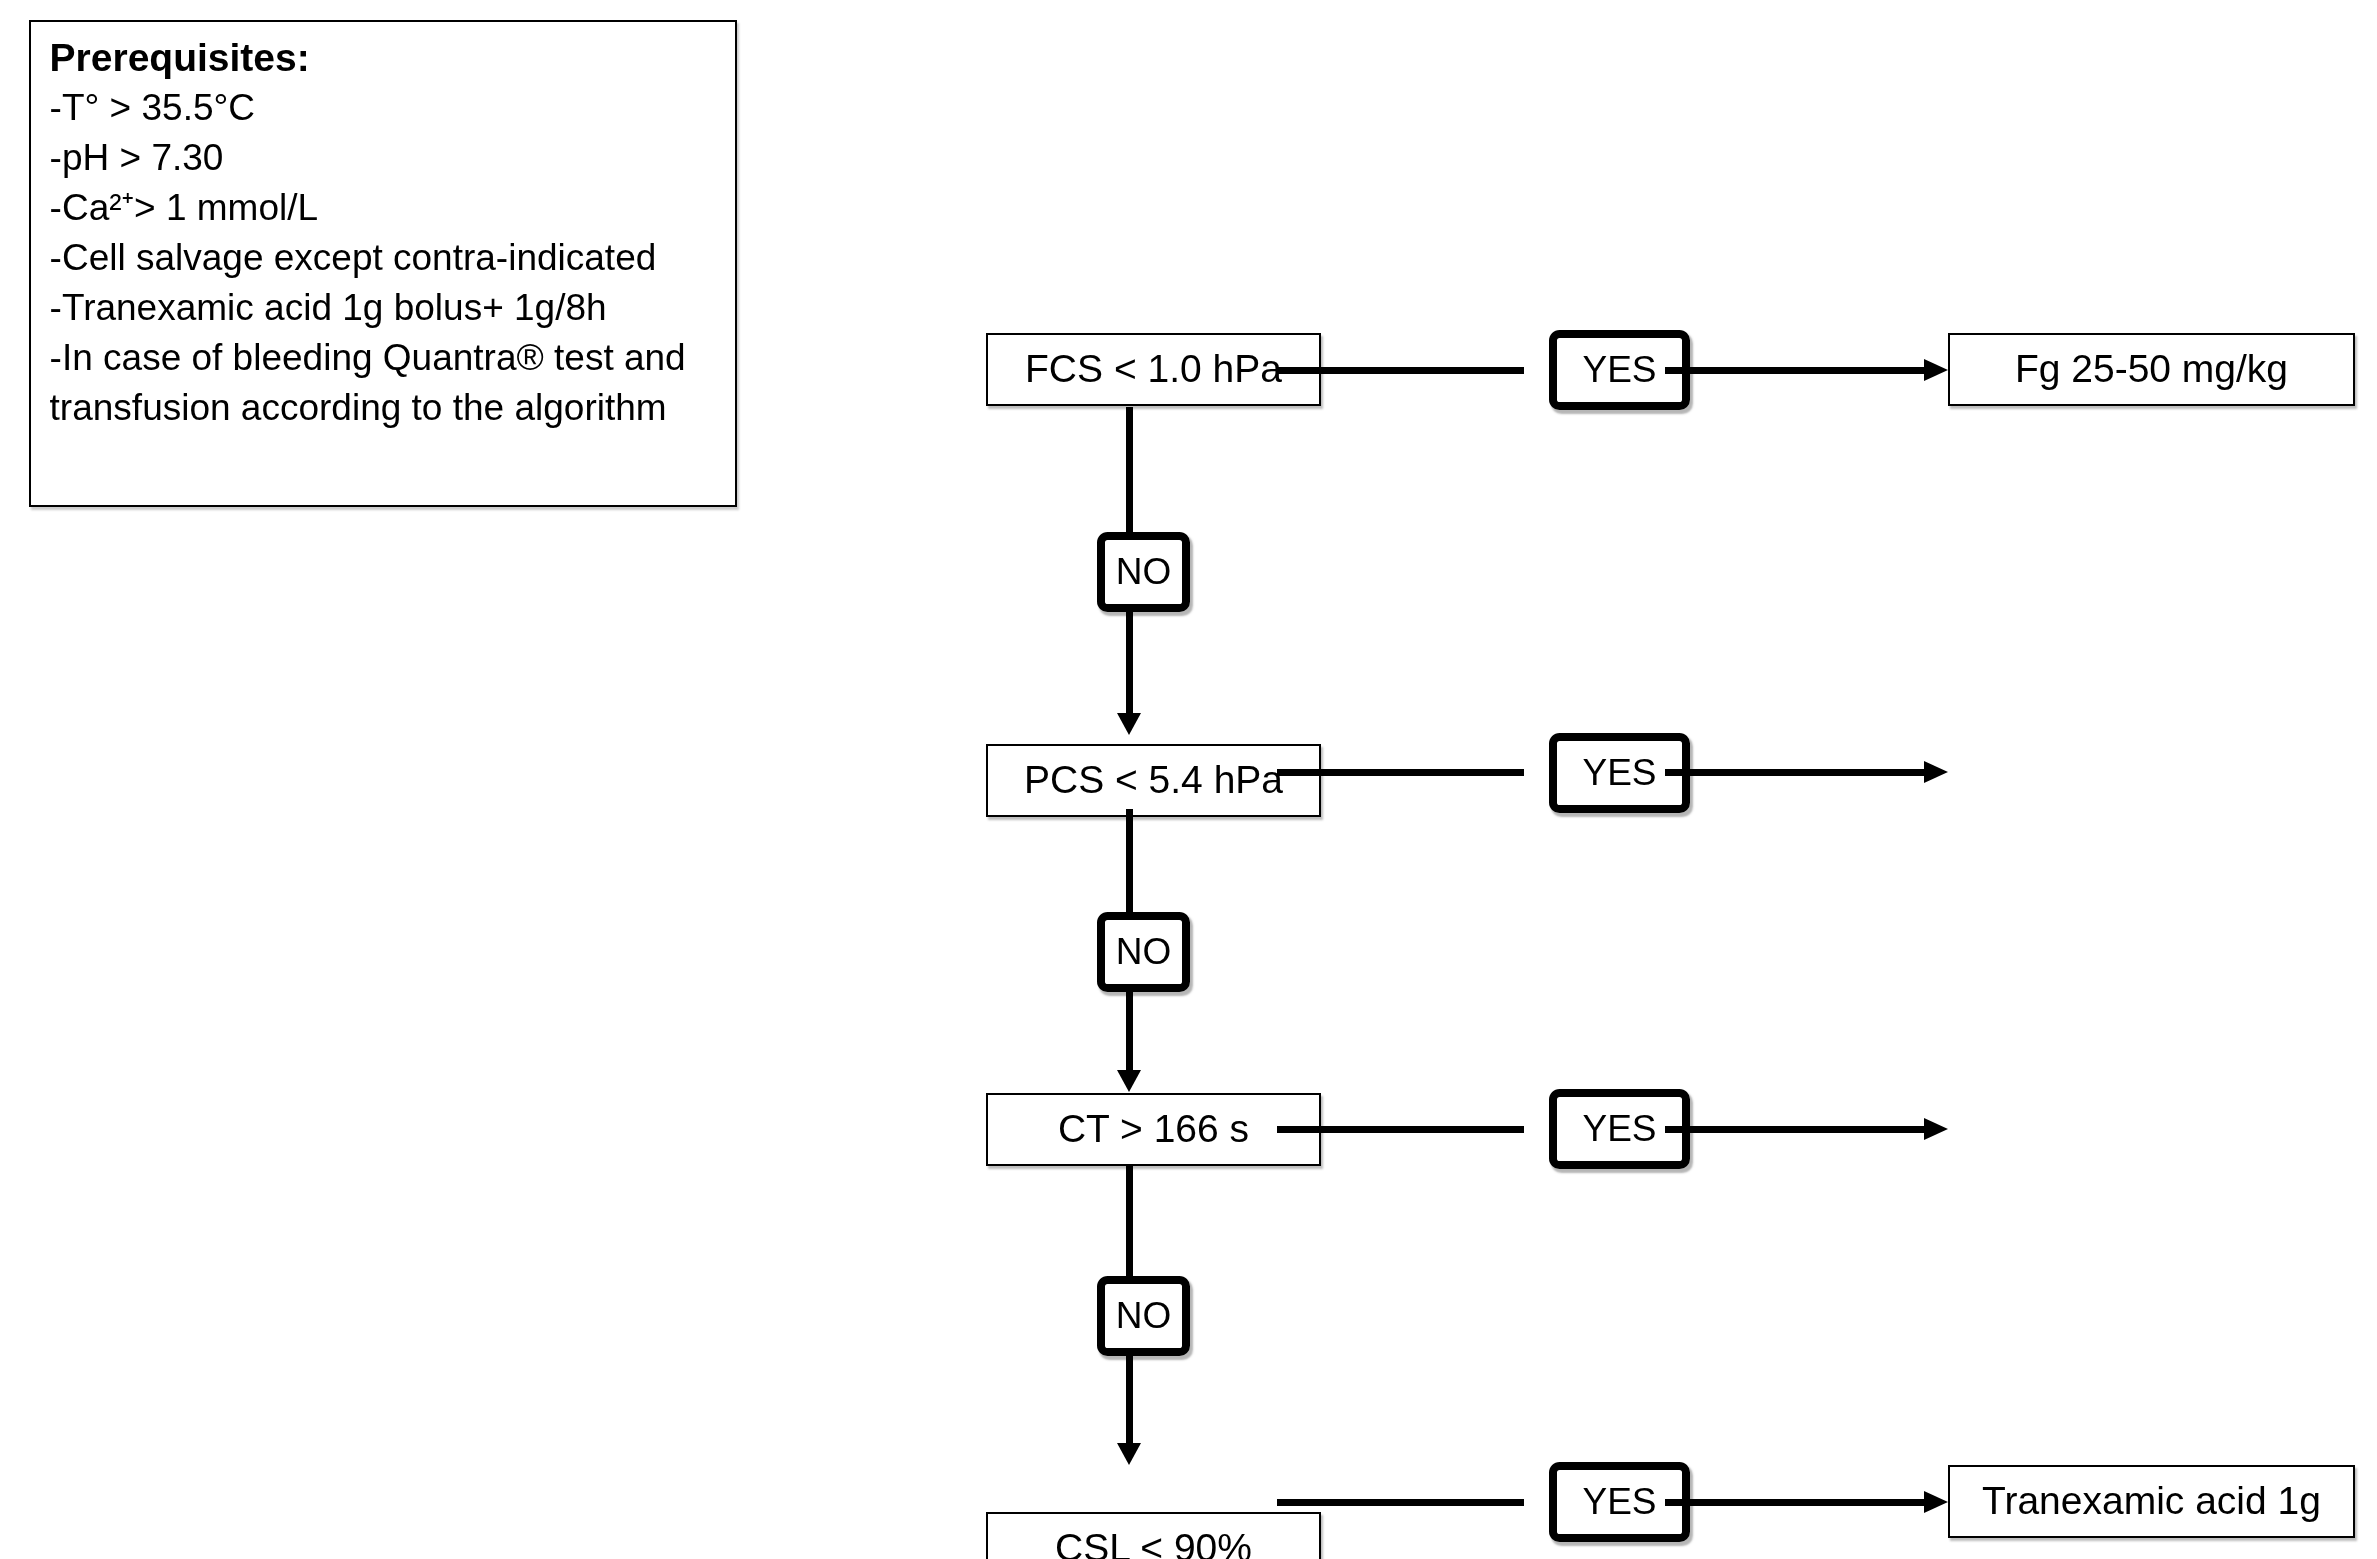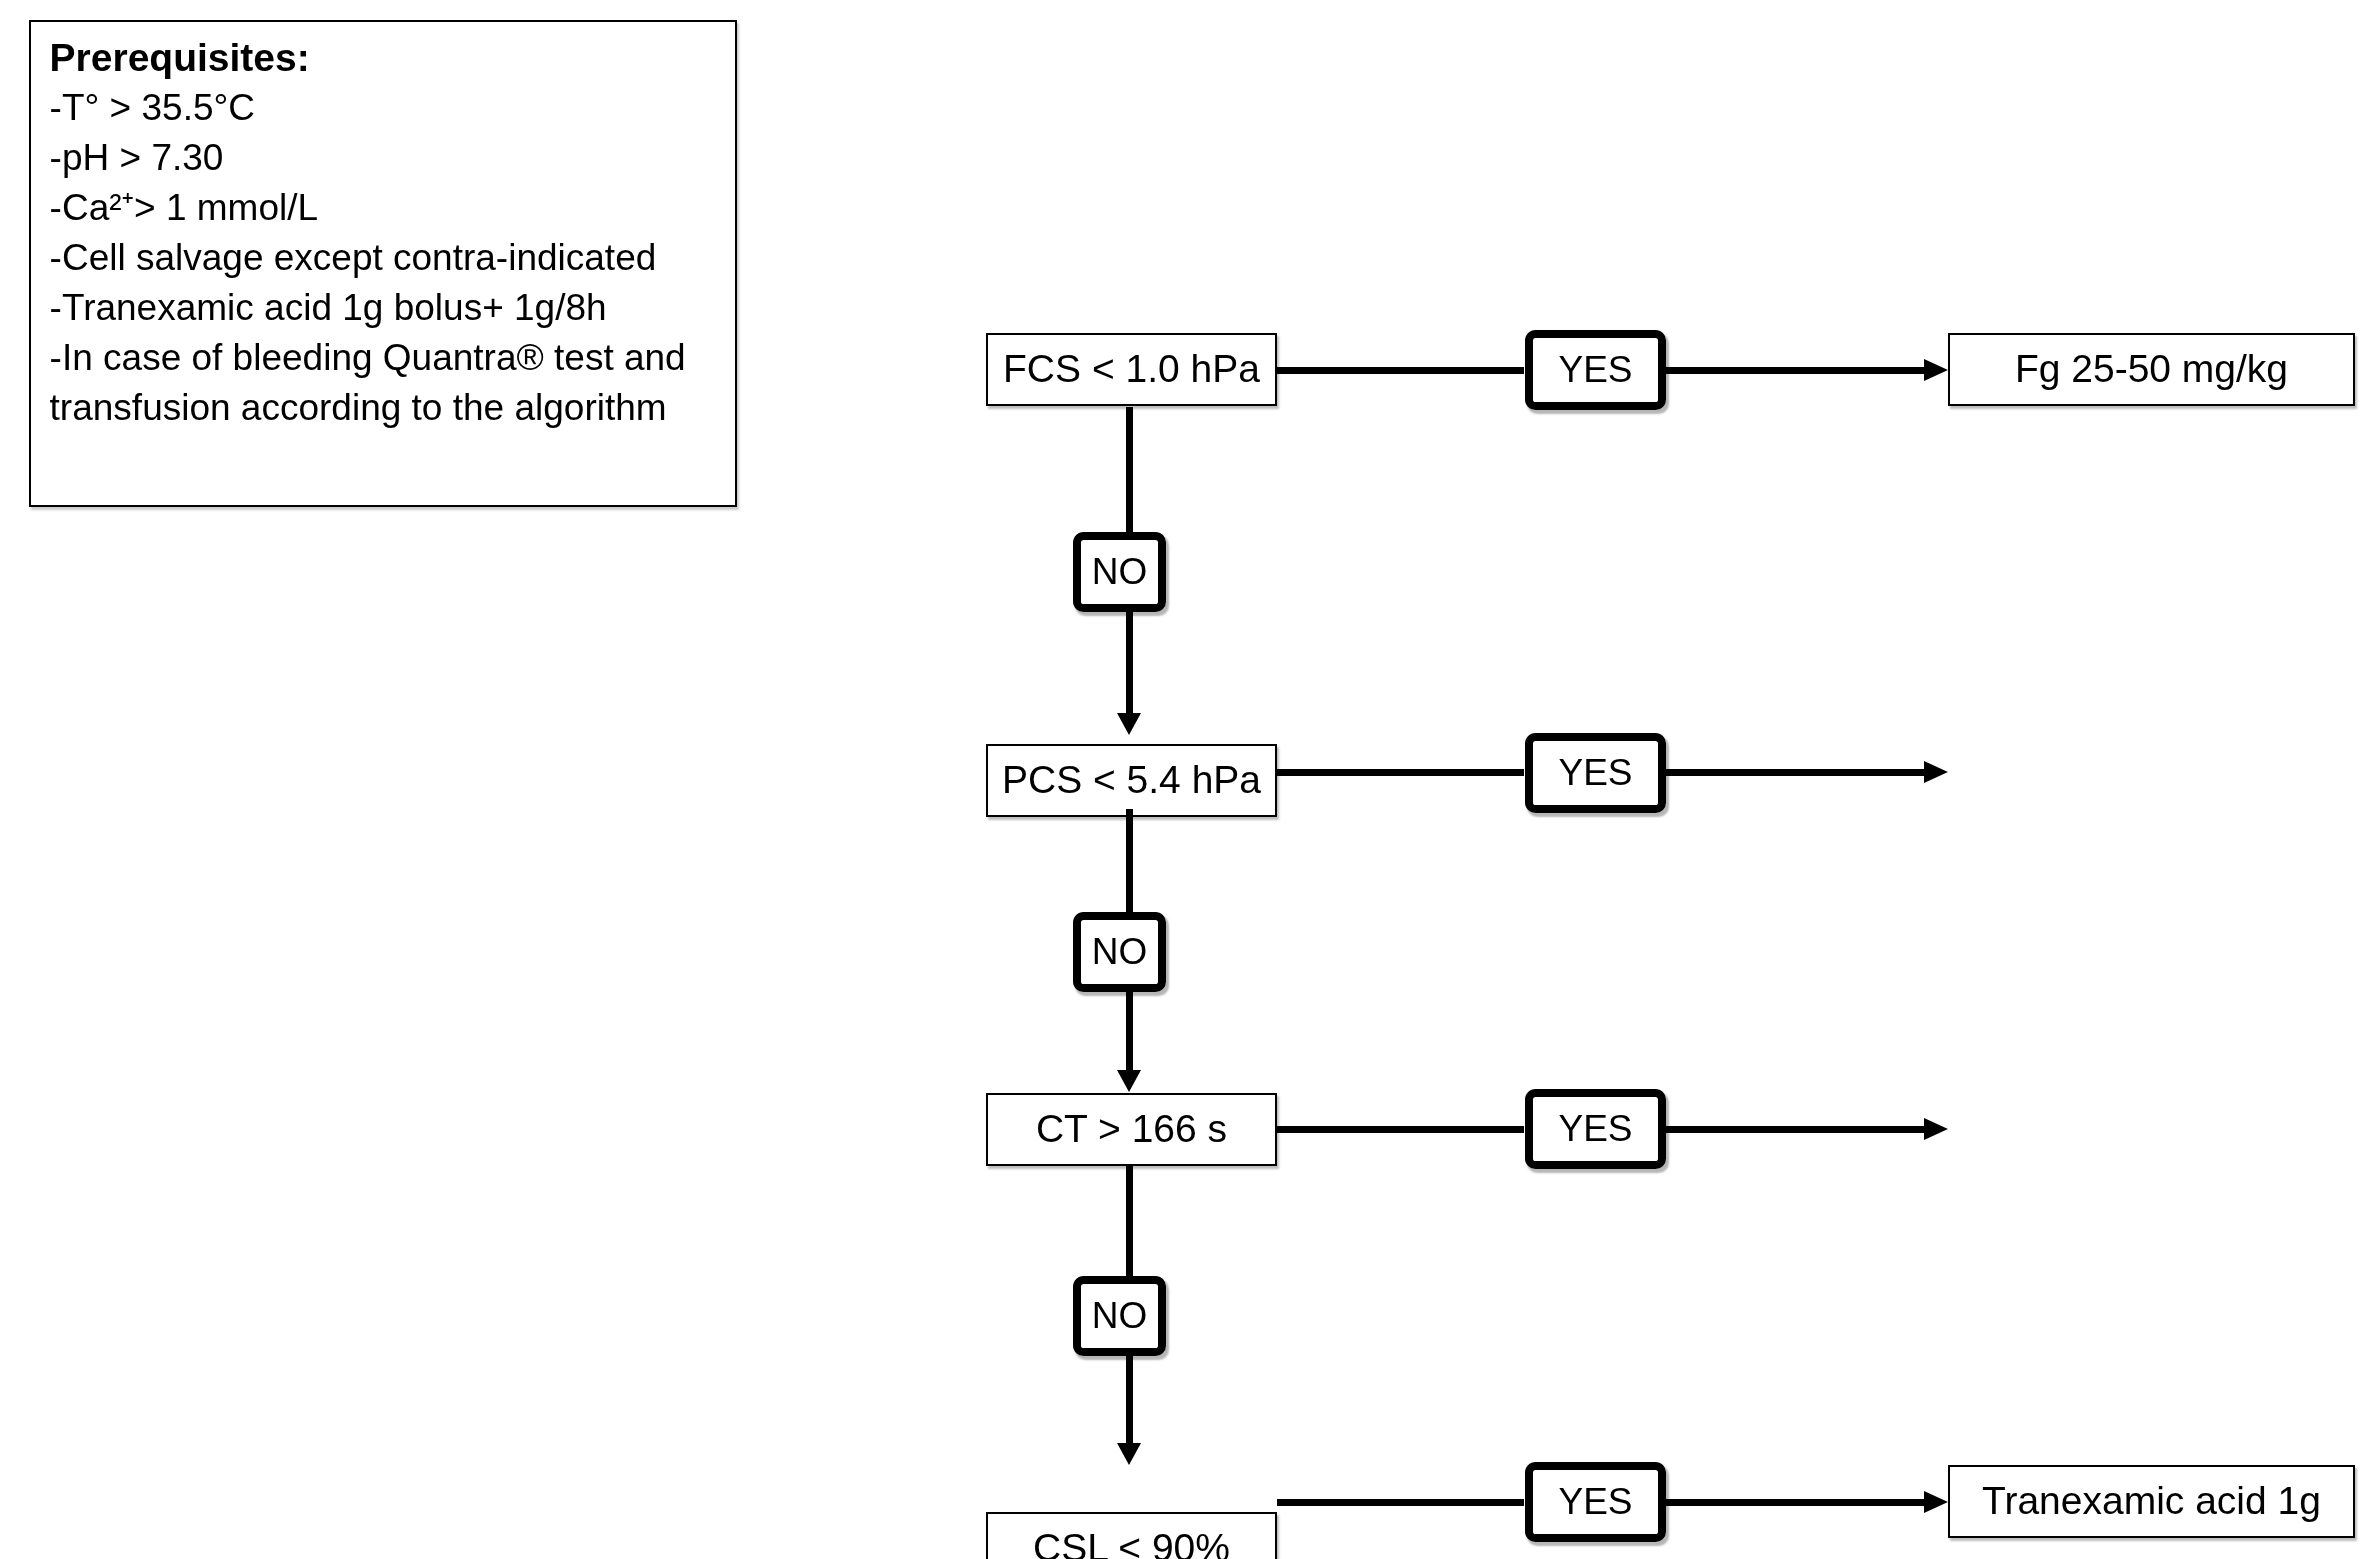--- a/index.html
+++ b/index.html
@@ -26,20 +26,21 @@
   }
 
   
   .thickbox {
     background: #ffffff;
     border: 8.6px solid #000000;
     border-radius: 10.6px;
     box-shadow: 2.7px 3.3px 2px rgba(110,110,110,0.5);
     display: flex; align-items: center; justify-content: center;
     font-size: 37px;
+    margin-left: 24px;
   }
 
   .hline { background: #000000; height: 7.3px; }
   .vline { background: #000000; width: 6.6px; }
 
   .arrow-right {
     width: 0; height: 0;
     border-top: 11.3px solid transparent;
     border-bottom: 11.3px solid transparent;
     border-left: 24px solid #000000;
@@ -59,21 +60,21 @@
     box-shadow: 2px 2.7px 2px rgba(110,110,110,0.35);
     padding: 10.6px 18.6px;
     font-size: 37px;
     line-height: 50px;
     white-space: normal;
   }
   .prereq .title { font-weight: bold; font-size: 39px; }
   .prereq .item { font-weight: normal; }
 
   
-  .decision { left: 986px; width: 291px; height: 73px; }
+  .decision { left: 986px; width: 335px; height: 73px; }
   .yesbox   { left: 1525px; width: 141px; height: 80px; }
   .action   { left: 1948px; width: 407px; height: 73px; }
   .nobox    { left: 1073px; width: 93px; height: 80px; }
   .vseg     { left: 1126px; }
 </style>
 </head>
 <body>
 
 <div id="canvas">
 

